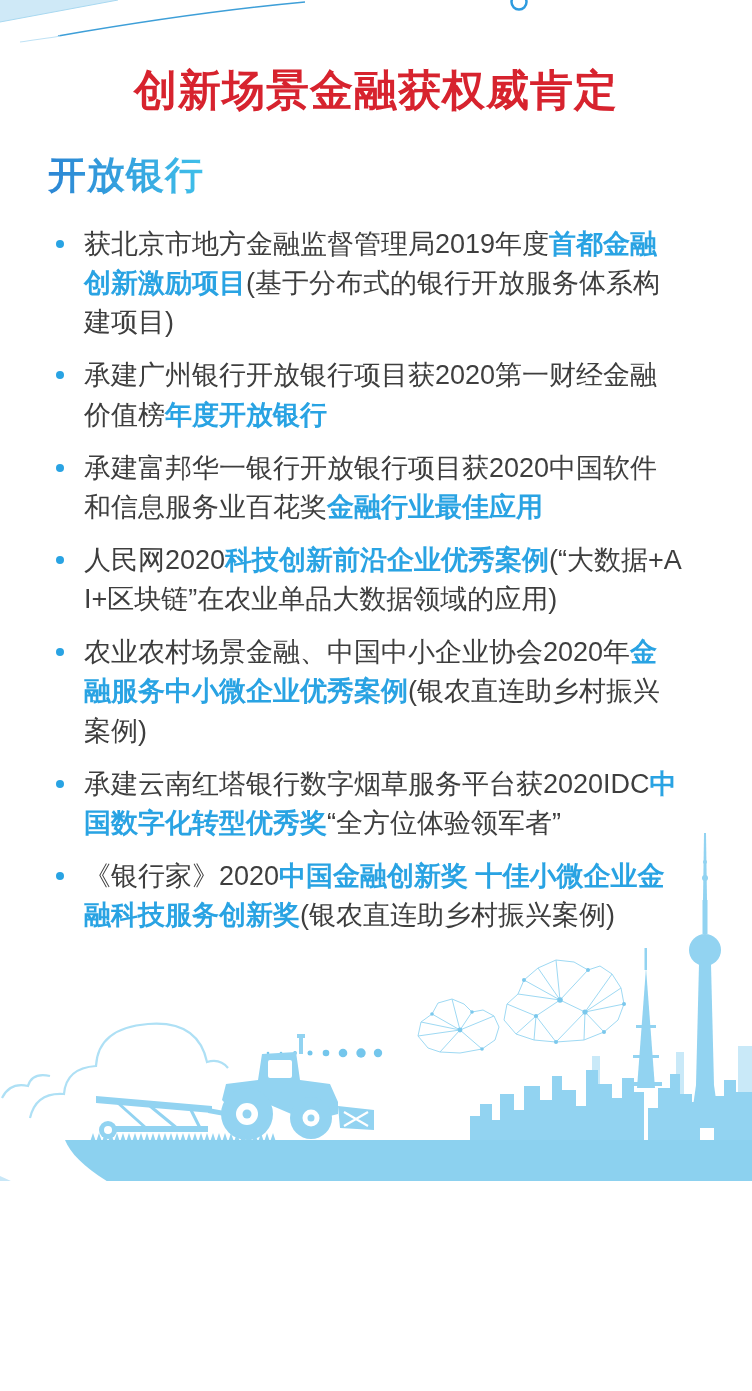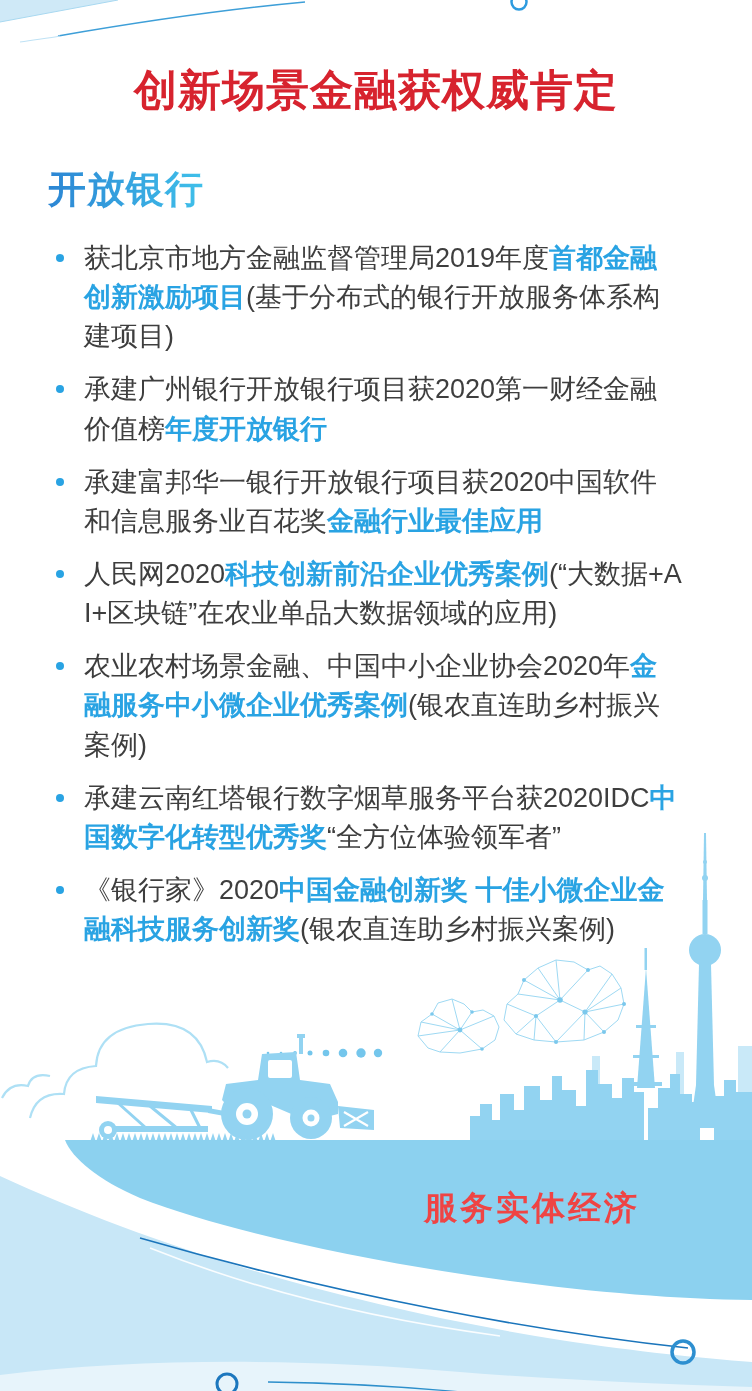--- a/index.html
+++ b/index.html
@@ -1,27 +1,27 @@
 <!DOCTYPE html>
 <html><head>
 <meta charset="utf-8">
 <style>
   html,body{margin:0;padding:0;background:#ffffff;}
   .page{
-    position:relative;width:752px;height:1391px;overflow:hidden;background:#fff;
+    position:relative;width:752px;height:1181px;overflow:hidden;background:#fff;
     font-family:"Liberation Sans","DejaVu Sans",sans-serif;
   }
   svg.bg{position:absolute;left:0;top:0;width:752px;height:1391px;}
   .title{
     position:absolute;left:0;top:62px;width:752px;margin:0;text-align:center;
     font-size:43px;font-weight:800;letter-spacing:1px;color:var(--title_red,#d7232e);
   }
   .content{position:absolute;left:48px;top:150px;width:634px;}
   .section-heading{
-    margin:14px 0 24px 0;font-size:38px;font-weight:800;letter-spacing:1px;
+    margin:0 0 24px 0;font-size:38px;font-weight:800;letter-spacing:1px;
     color:var(--accent_blue,#29a3e3);
   }
   @supports ((-webkit-background-clip:text) or (background-clip:text)){
     .section-heading{
       background:linear-gradient(90deg,var(--header_blue_start,#2c86d4),var(--header_blue_end,#3fc0ea));
       -webkit-background-clip:text;background-clip:text;
       -webkit-text-fill-color:transparent;color:transparent;
       display:inline-block;
     }
   }

